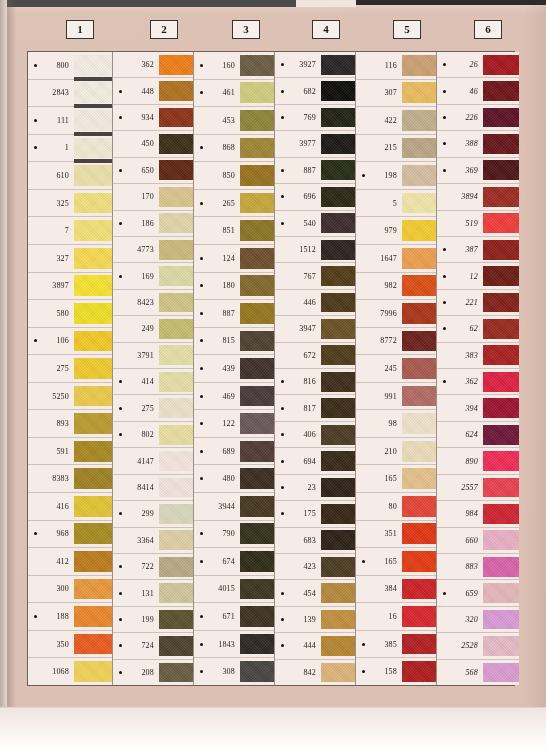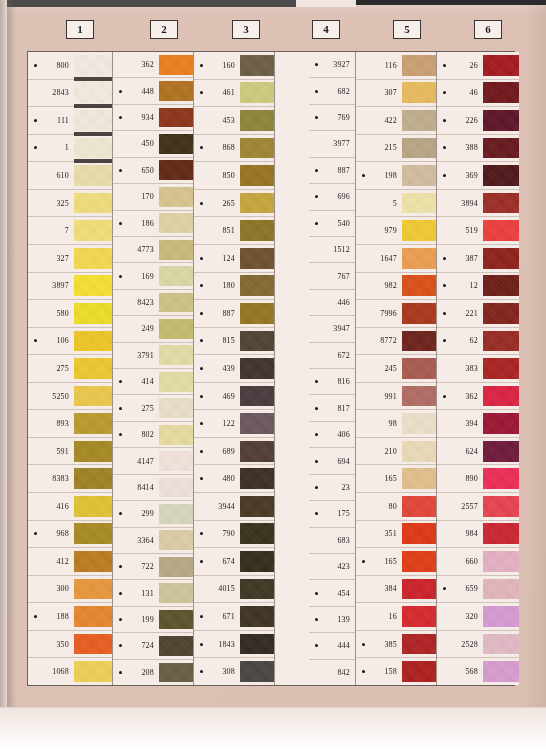--- a/index.html
+++ b/index.html
@@ -93,21 +93,21 @@
     background: #f6ece7;
     display: flex;
   }
   .color-col {
     position: relative;
     height: 100%;
     border-right: 1px solid #9b8e87;
     display: flex;
     flex-direction: column;
   }
-  .color-col:last-child { border-right: none; }
+  .color-col:last-child { border-right: none; font-style: italic; }
 
   .swatch-row {
     position: relative;
     flex: 1 1 0;
     display: flex;
     align-items: stretch;
     border-bottom: 1px solid #cfc0b8;
     min-height: 0;
   }
   .swatch-row:last-child { border-bottom: none; }
@@ -806,21 +806,21 @@
         <div class="swatch-row">
           <div class="code-cell">
             <span class="dot"></span>
             <span class="code-text">308</span>
           </div>
           <div class="swatch-cell">
             <div class="swatch" style="background: rgb(71, 67, 64);"></div>
           </div>
         </div>
       </div>
-      <div class="color-col" style="width: 80px; flex: 0 0 80px; align-items: flex-end;">
+      <div class="color-col" style="width: 80px; flex: 0 0 80px;">
         <div class="swatch-row">
           <div class="code-cell">
             <span class="dot"></span>
             <span class="code-text">3927</span>
           </div>
           <div class="swatch-cell">
             <div class="swatch" style="background: rgb(38, 35, 34);"></div>
           </div>
         </div>
         <div class="swatch-row">
@@ -1366,20 +1366,28 @@
           <div class="swatch-cell">
             <div class="swatch" style="background: rgb(204, 34, 48);"></div>
           </div>
         </div>
         <div class="swatch-row">
           <div class="code-cell">
             <span class="code-text">660</span>
           </div>
           <div class="swatch-cell">
             <div class="swatch" style="background: rgb(231, 175, 196);"></div>
+          </div>
+        </div>
+        <div class="swatch-row">
+          <div class="code-cell">
+            <span class="code-text">883</span>
+          </div>
+          <div class="swatch-cell">
+            <div class="swatch" style="background: rgb(214, 98, 168);"></div>
           </div>
         </div>
         <div class="swatch-row">
           <div class="code-cell">
             <span class="dot"></span>
             <span class="code-text">659</span>
           </div>
           <div class="swatch-cell">
             <div class="swatch" style="background: rgb(227, 182, 187);"></div>
           </div>

